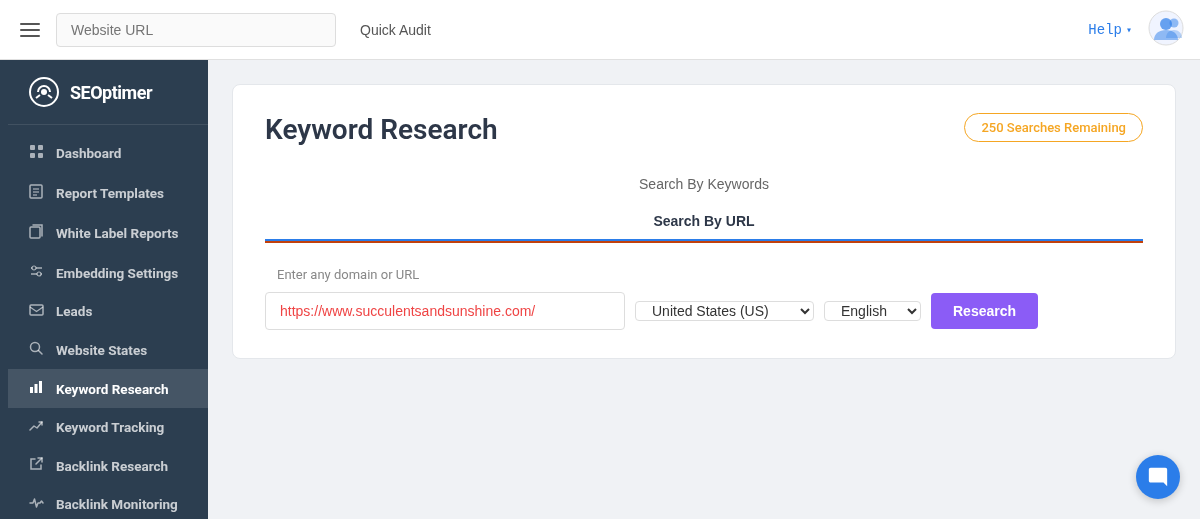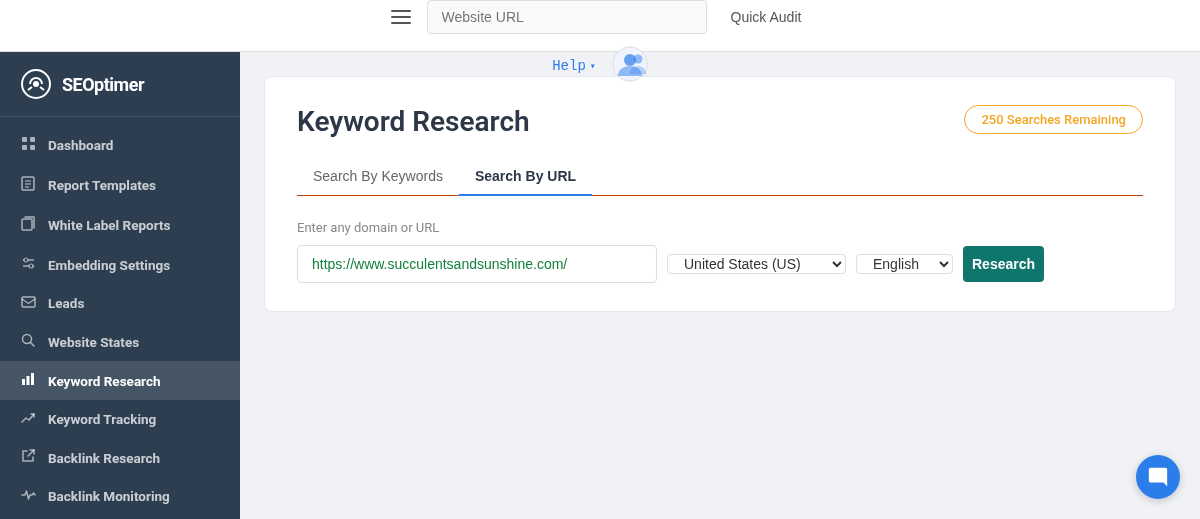--- a/index.html
+++ b/index.html
@@ -2,28 +2,27 @@
 <html><head>
   <meta charset="utf-8">
   <style>
     * { box-sizing: border-box; margin: 0; padding: 0; }
     body { font-family: -apple-system, BlinkMacSystemFont, 'Segoe UI', Roboto, sans-serif; background: #f0f2f5; display: flex; flex-direction: column; height: 519px; overflow: hidden; }
 
     
     .header {
       background: #fff;
       border-bottom: 1px solid #e0e0e0;
-      height: 52px;
-      display: flex;
-      align-items: center;
-      padding: 0 16px;
+      height: 60px;
+      display: flex;
+      align-items: center;
+      padding: 17px 16px;
       gap: 12px;
       flex-shrink: 0;
       z-index: 10;
-      flex-direction: column;
     }
     .header-left {
       display: flex;
       align-items: center;
       gap: 12px;
       flex: 1;
     }
     .hamburger-btn {
       background: none;
       border: none;
@@ -86,27 +85,28 @@
 
     
     .app-layout {
       display: flex;
       flex: 1;
       overflow: hidden;
     }
 
     
     .sidebar {
-      width: 240px;
+      width: 208px;
       background: #2c3e50;
       color: #fff;
       display: flex;
       flex-direction: column;
       flex-shrink: 0;
       overflow-y: auto;
+      padding-left: 8px;
     }
     .sidebar-logo {
       padding: 16px 20px;
       display: flex;
       align-items: center;
       gap: 10px;
       border-bottom: 1px solid rgba(255,255,255,0.1);
       flex-shrink: 0;
     }
     .logo-icon {
@@ -180,22 +180,23 @@
       padding: 6px 16px;
       font-size: 13px;
       font-weight: 500;
       white-space: nowrap;
     }
 
     
     .tabs {
       display: flex;
       gap: 0;
-      border-bottom: 1px solid #c2410c;
+      border-bottom: 3px solid #c2410c;
       margin-bottom: 24px;
+      flex-direction: column;
     }
     .tab {
       padding: 10px 16px;
       font-size: 14px;
       color: #666;
       cursor: pointer;
       border-bottom: 2px solid transparent;
       margin-bottom: -1px;
       background: none;
       border-left: none;
@@ -206,52 +207,53 @@
       color: #2d3748;
       font-weight: 600;
       border-bottom: 2px solid #2b7de9;
     }
 
     
     .search-label {
       font-size: 13px;
       color: #888;
       margin-bottom: 10px;
+      margin-left: 12px;
     }
     .search-row {
       display: flex;
       align-items: center;
       gap: 10px;
     }
     .domain-input {
       border: 1px solid #ddd;
       border-radius: 4px;
       padding: 10px 14px;
       font-size: 14px;
-      color: #15803d;
+      color: #ef4444;
       width: 360px;
       outline: none;
     }
     .select-field {
       border: 1px solid #ddd;
       border-radius: 4px;
       padding: 0 12px;
       font-size: 14px;
       color: #333;
       background: #fff;
       cursor: pointer;
       outline: none;
       appearance: auto;
     }
     .research-btn {
-      background: #0f766e;
+      background: #8b5cf6;
       color: #fff;
       border: none;
       border-radius: 4px;
-      padding: 10px 9px;
+      padding: 10px 22px;
       font-size: 14px;
       font-weight: 600;
       cursor: pointer;
       white-space: nowrap;
     }
 
     
     .chat-bubble {
       position: fixed;
       bottom: 20px;

